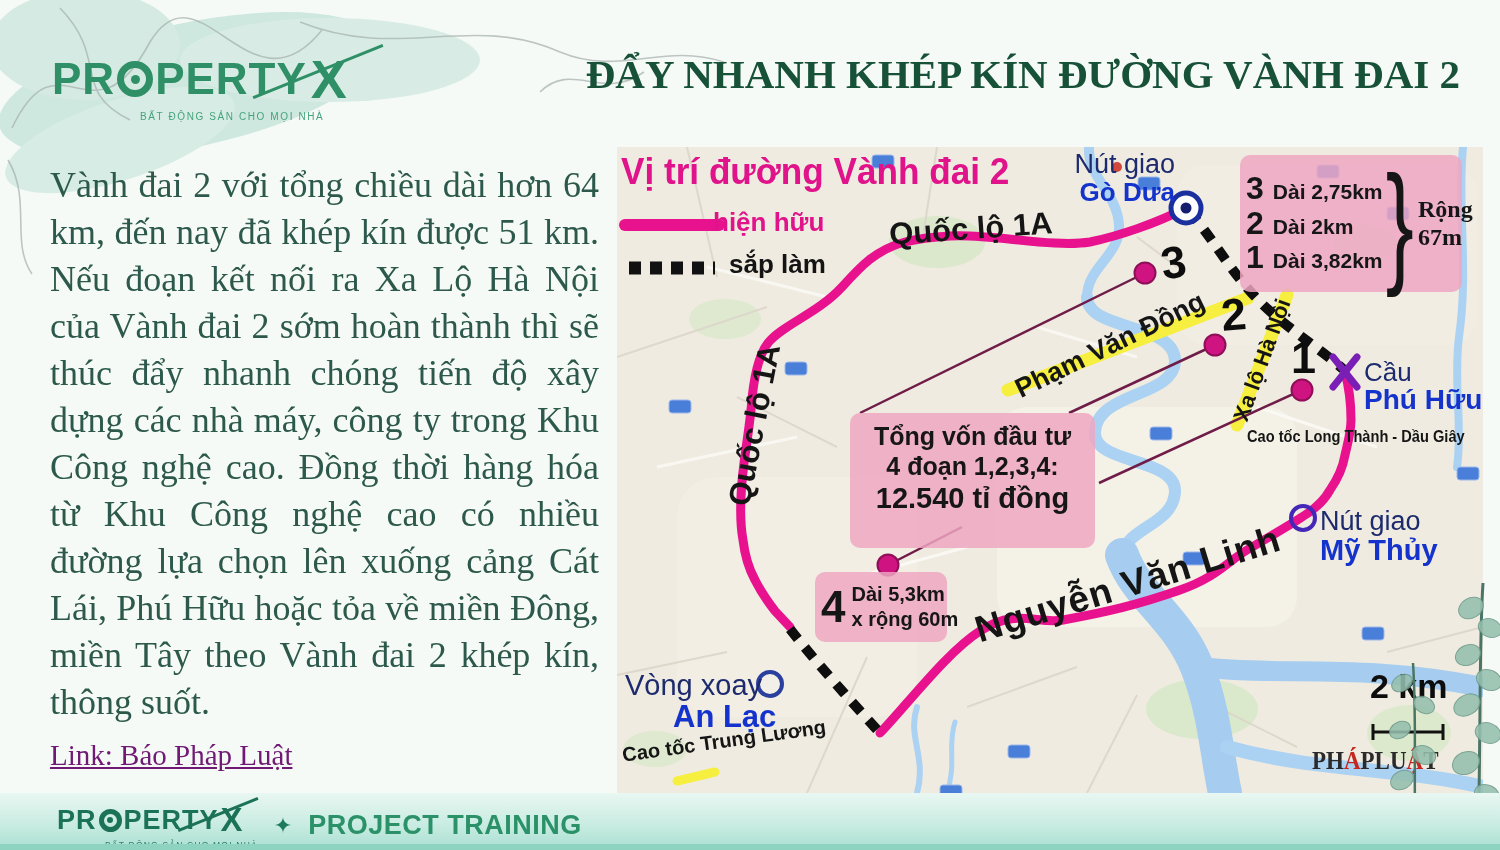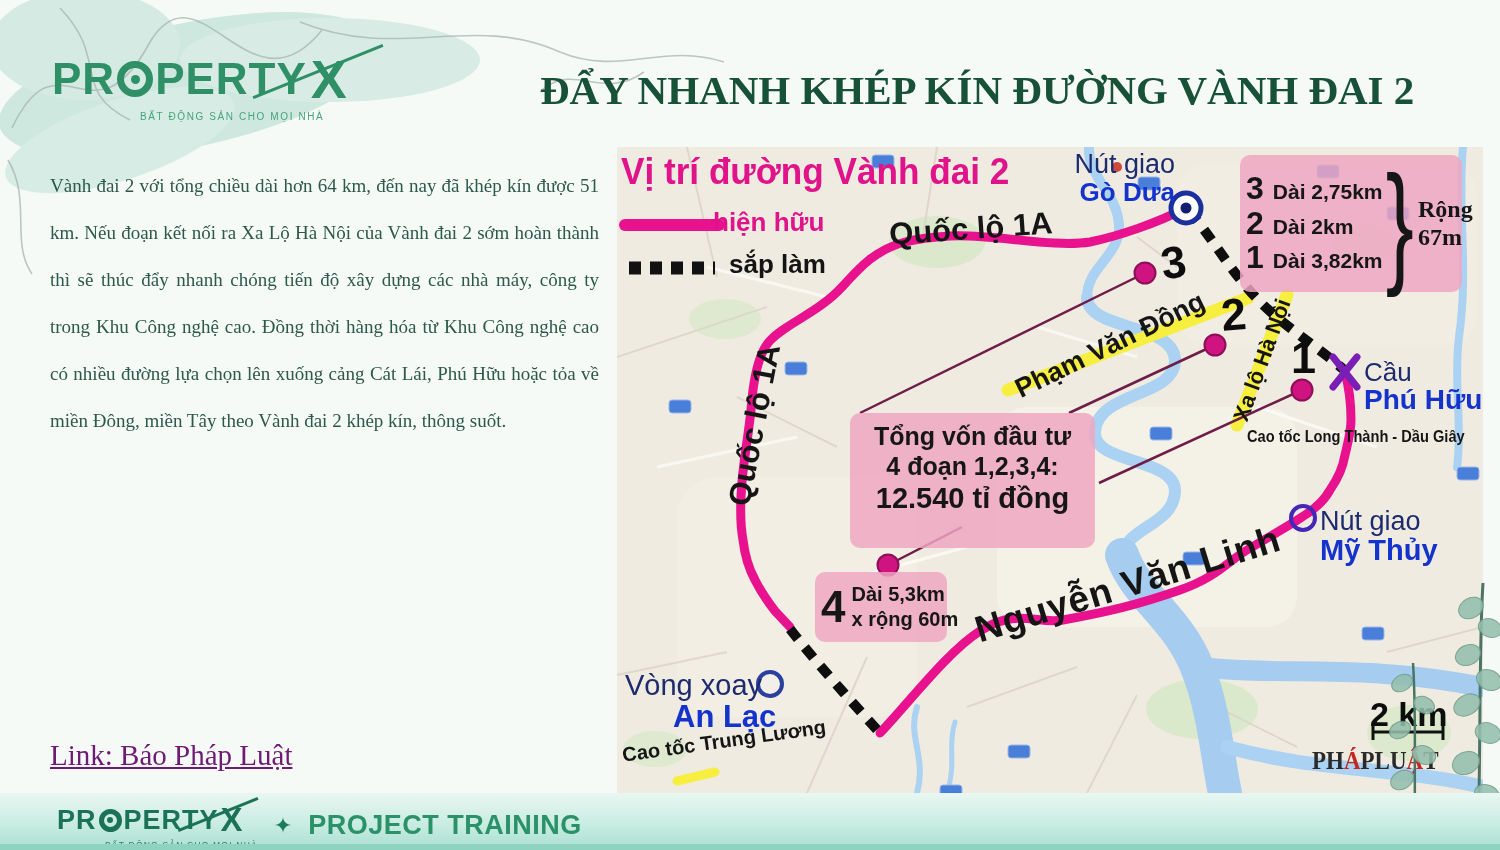--- a/index.html
+++ b/index.html
@@ -15,24 +15,24 @@
   .lg-t{font-weight:bold;color:#2f9067;letter-spacing:1px;}
   .header-logo .lg-t{font-size:44px;}
   .lg-o{display:inline-block;border-radius:50%;position:relative;border:7px solid #2f9067;width:22px;height:22px;margin:0 2px;}
   .lg-o::after{content:"";position:absolute;left:50%;top:50%;width:9px;height:9px;margin:-4.5px 0 0 -4.5px;border-radius:50%;background:#2f9067;}
   .lg-x{font-weight:bold;color:#2f9067;font-size:54px;margin-left:4px;}
   .lg-swoosh{position:absolute;background:#2f9067;height:3px;transform:rotate(-22deg);}
   .lg-tag{color:#45a37c;letter-spacing:1.6px;font-size:10px;margin-top:1px;}
   .header-logo .lg-tag{padding-left:88px;}
 
   
-  .slide-title{position:absolute;left:540px;top:66px;width:920px;text-align:left;
+  .slide-title{position:absolute;left:540px;top:50px;width:920px;text-align:right;
     font-family:"Liberation Serif",serif;font-weight:bold;font-size:41px;color:#175138;}
   .body-text{position:absolute;left:50px;top:162px;width:549px;font-family:"Liberation Serif",serif;
-    font-size:19px;line-height:47px;color:#2d594c;text-align:justify;}
+    font-size:36px;line-height:47px;color:#2d594c;text-align:justify;}
   .source-link{position:absolute;left:50px;top:696px;font-family:"Liberation Serif",serif;
     font-size:29px;color:#701a75;text-decoration:underline;margin-top:43px;}
 
   
   .map{position:absolute;left:617px;top:147px;width:866px;height:646px;overflow:hidden;background:#efebe0;}
   .map-svg{position:absolute;left:0;top:0;}
   .map-label{position:absolute;white-space:nowrap;line-height:1.05;}
   .map-title{left:4px;top:6px;font-size:37px;font-weight:bold;color:#e0138a;transform:scaleX(.95);transform-origin:left top;}
   .legend-existing{left:96px;top:62px;font-size:26px;font-weight:bold;color:#e0138a;}
   .legend-planned{left:112px;top:104px;font-size:26px;font-weight:bold;color:#141414;}
@@ -71,21 +71,21 @@
   .seg4-box{left:198px;top:425px;width:132px;height:70px;display:flex;align-items:center;padding:2px 6px;box-sizing:border-box;gap:6px;}
   .seg4-box .num{font-size:44px;font-weight:bold;}
   .seg4-box .col{font-size:20px;font-weight:bold;line-height:1.25;}
   .info-box{left:623px;top:8px;width:222px;height:137px;display:flex;align-items:center;padding:4px 6px;box-sizing:border-box;}
   .ib-rows{display:flex;flex-direction:column;gap:1px;}
   .ib-row{display:flex;align-items:baseline;gap:9px;}
   .ib-num{font-size:32px;font-weight:bold;}
   .ib-text{font-size:21px;font-weight:bold;}
   .ib-brace{font-size:112px;font-weight:normal;transform:scaleY(1.2) scaleX(.75);line-height:.9;margin:0 0 0 -2px;}
   .ib-width{font-size:24px;font-weight:bold;line-height:1.15;font-family:Liberation Serif, serif;}
-  .scale-lbl{left:753px;top:550px;font-size:34px;font-weight:bold;color:#0d0d0d;}
+  .scale-lbl{left:753px;top:522px;font-size:34px;font-weight:bold;color:#0d0d0d;}
   .watermark{left:695px;top:601px;font-family:"Liberation Serif",serif;font-weight:bold;font-size:25px;color:#2a2a2a;transform:scaleX(.92);transform-origin:left top;}
   .watermark .red{color:#c4271f;}
 
   
   .footer-band{position:absolute;left:0;top:793px;width:1500px;height:57px;
     background:linear-gradient(to bottom,#e9f7f2 0%,#c9ece2 55%,#a9dfd1 100%);}
   .footer-band::after{content:"";position:absolute;left:0;bottom:0;width:100%;height:6px;background:#8ed2c0;}
   .footer-inner{position:absolute;left:57px;top:8px;display:flex;align-items:center;gap:16px;}
   .footer-logo .lg-t{font-size:27px;color:#1c7257;}
   .footer-logo .lg-o{border-width:5px;width:13px;height:13px;border-color:#1c7257;}

